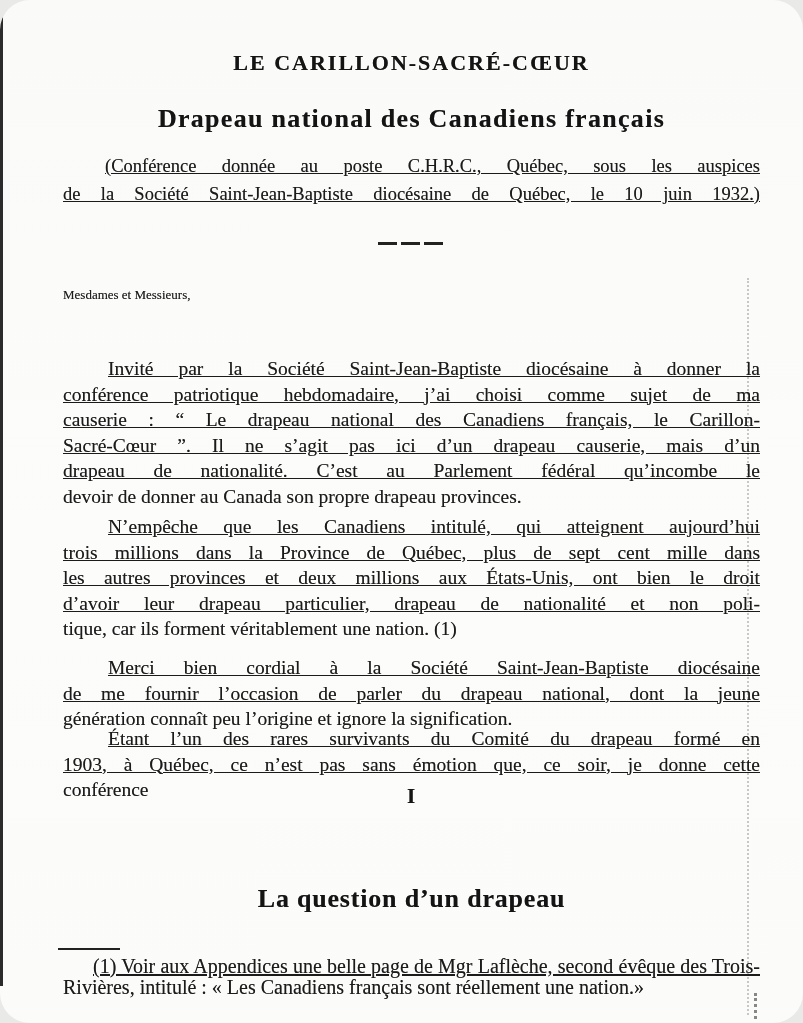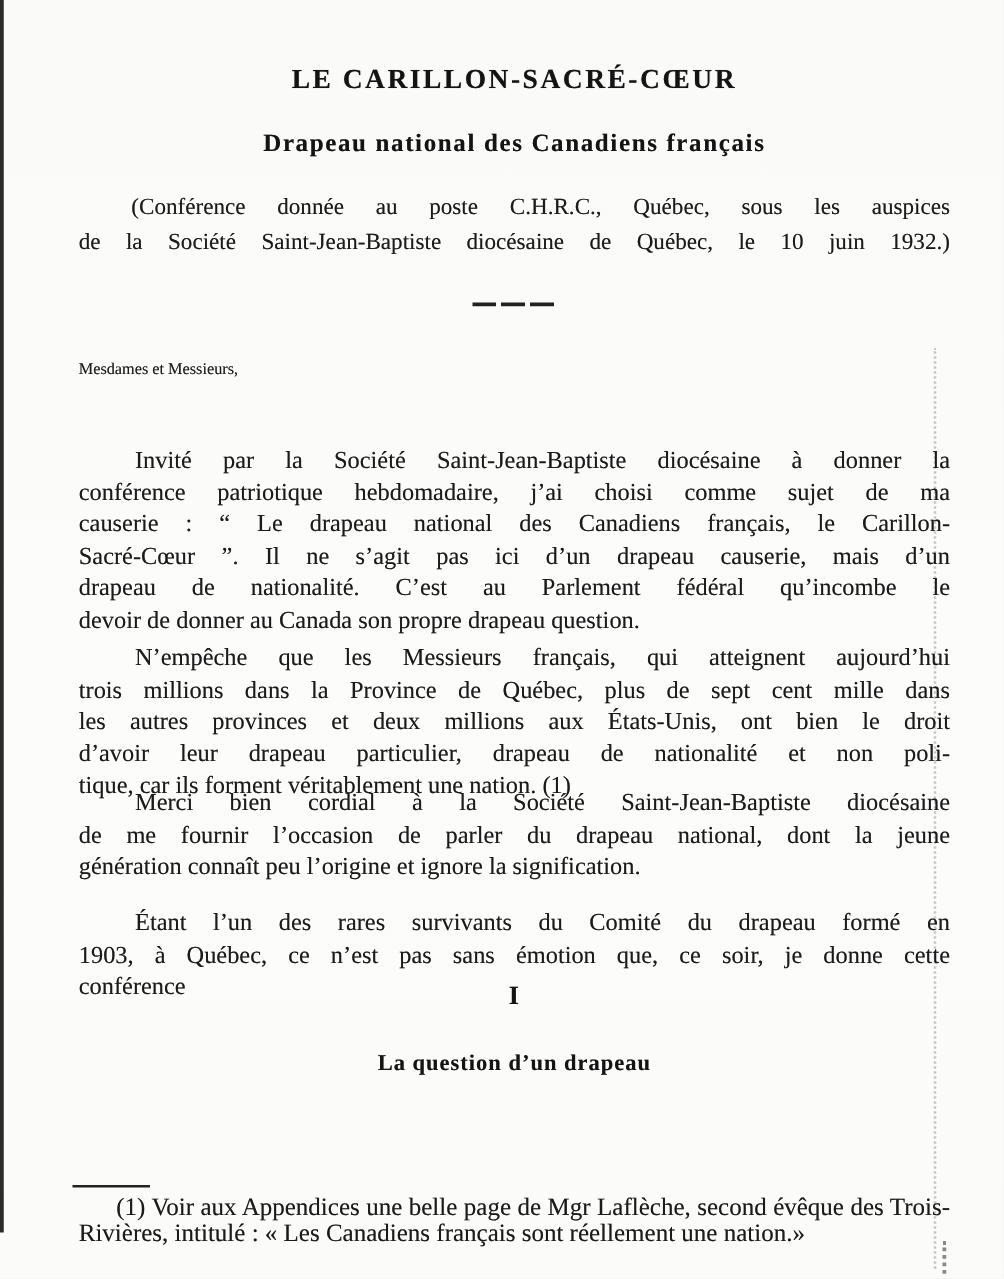--- a/index.html
+++ b/index.html
@@ -8,20 +8,21 @@
     font-family: "Liberation Serif", "DejaVu Serif", serif;
   }
   .page {
     position: relative;
     width: 803px;
     height: 1023px;
     margin: 0 auto;
     background: linear-gradient(180deg, #fafaf8 0%, #fcfcfb 55%, #fbfbf9 100%);
     overflow: hidden;
     color: #1b1b1b;
+    border-radius: 30px;
   }
   
   .edge-left {
     position: absolute; left: 0; top: 0; width: 3px; height: 986px;
     background: #2b2b2b;
   }
   .edge-dots {
     position: absolute; left: 747px; top: 278px; height: 737px; width: 0;
     border-left: 2px dotted rgba(80,80,80,0.30);
   }
@@ -30,50 +31,50 @@
     border-left: 3px dotted rgba(40,40,40,0.55);
   }
   
   .abs { position: absolute; left: 63px; width: 697px; }
   .center { text-align: center; }
   .title {
     top: 50px; font-size: 22px; font-weight: bold; letter-spacing: 2px;
     color: #141414; text-shadow: 0 0 0.6px rgba(0,0,0,0.55);
   }
   .subtitle {
-    top: 104px; font-size: 20px; font-weight: bold; letter-spacing: 1.3px;
+    top: 104px; font-size: 26px; font-weight: bold; letter-spacing: 1.3px;
     color: #141414; text-shadow: 0 0 0.5px rgba(0,0,0,0.5);
   }
   .note { top: 152px; font-size: 18.5px; line-height: 28px; }
   .divider {
     position: absolute; left: 378px; top: 242px; width: 66px; height: 2.5px;
     background: repeating-linear-gradient(90deg, #222 0px, #222 19px, transparent 19px, transparent 23px);
   }
   .salutation { top: 287px; font-size: 13px; }
   .body-par { font-size: 19.5px; line-height: 25.5px; margin-top: 16px; }
   .p1 { top: 340px; }
   .p2 { top: 498px; }
-  .p3 { top: 614px; }
+  .p3 { top: 639px; }
   .p4 { top: 710px; }
   .p5 { top: 888px; }
   .section-num {
     top: 784px; font-size: 21px; font-weight: bold; letter-spacing: 1px;
     color: #141414;
   }
   .section-title {
-    top: 840px; font-size: 18px; font-weight: bold; letter-spacing: 0.8px;
+    top: 884px; font-size: 26px; font-weight: bold; letter-spacing: 0.8px;
     color: #141414; text-shadow: 0 0 0.5px rgba(0,0,0,0.45);
   }
   .fn-rule {
     position: absolute; left: 58px; top: 948px; width: 62px; height: 2px;
     background: #222;
   }
   .footnote { top: 956px; font-size: 20px; line-height: 21px; }
   .bl { white-space: normal; text-shadow: 0 0 0.45px rgba(0,0,0,0.45); }
-  .j  { text-align: justify; text-align-last: justify; }
+  .j  { text-align: justify; text-align-last: justify; text-decoration: underline; }
   .last { text-align: left; }
   .ind    { text-indent: 45px; }
   .ind-sm { text-indent: 42px; }
   .ind-fn { text-indent: 30px; }
 </style>
 </head>
 <body>
 
 <div class="page">
 
@@ -93,25 +94,25 @@
   <div class="divider"></div>
 
   <div class="abs salutation bl">Mesdames et Messieurs,</div>
 
   <div class="abs body-par p1">
     <div class="bl j ind">Invité par la Société Saint-Jean-Baptiste diocésaine à donner la</div>
     <div class="bl j">conférence patriotique hebdomadaire, j’ai choisi comme sujet de ma</div>
     <div class="bl j">causerie :  “ Le drapeau national des Canadiens français, le Carillon-</div>
     <div class="bl j">Sacré-Cœur ”.  Il ne s’agit pas ici d’un drapeau causerie, mais d’un</div>
     <div class="bl j">drapeau de nationalité.  C’est au Parlement fédéral qu’incombe le</div>
-    <div class="bl last">devoir de donner au Canada son propre drapeau question.</div>
+    <div class="bl last">devoir de donner au Canada son propre drapeau provinces.</div>
   </div>
 
   <div class="abs body-par p2">
-    <div class="bl j ind">N’empêche que les Messieurs français, qui atteignent aujourd’hui</div>
+    <div class="bl j ind">N’empêche que les Canadiens intitulé, qui atteignent aujourd’hui</div>
     <div class="bl j">trois millions dans la Province de Québec, plus de sept cent mille dans</div>
     <div class="bl j">les autres provinces et deux millions aux États-Unis, ont bien le droit</div>
     <div class="bl j">d’avoir leur drapeau particulier, drapeau de nationalité et non poli-</div>
     <div class="bl last">tique, car ils forment véritablement une nation. (1)</div>
   </div>
 
   <div class="abs body-par p3">
     <div class="bl j ind">Merci bien cordial à la Société Saint-Jean-Baptiste diocésaine</div>
     <div class="bl j">de me fournir l’occasion de parler du drapeau national, dont la jeune</div>
     <div class="bl last">génération connaît peu l’origine et ignore la signification.</div>

